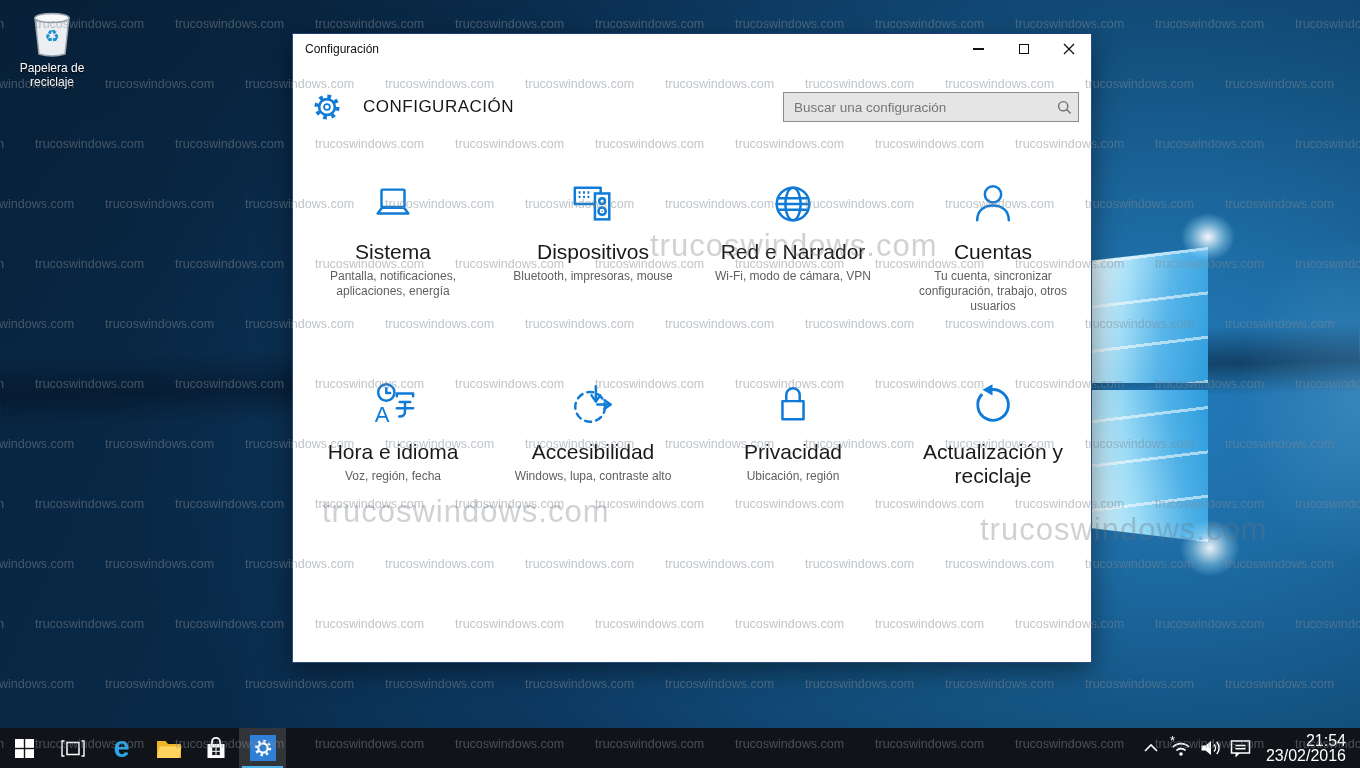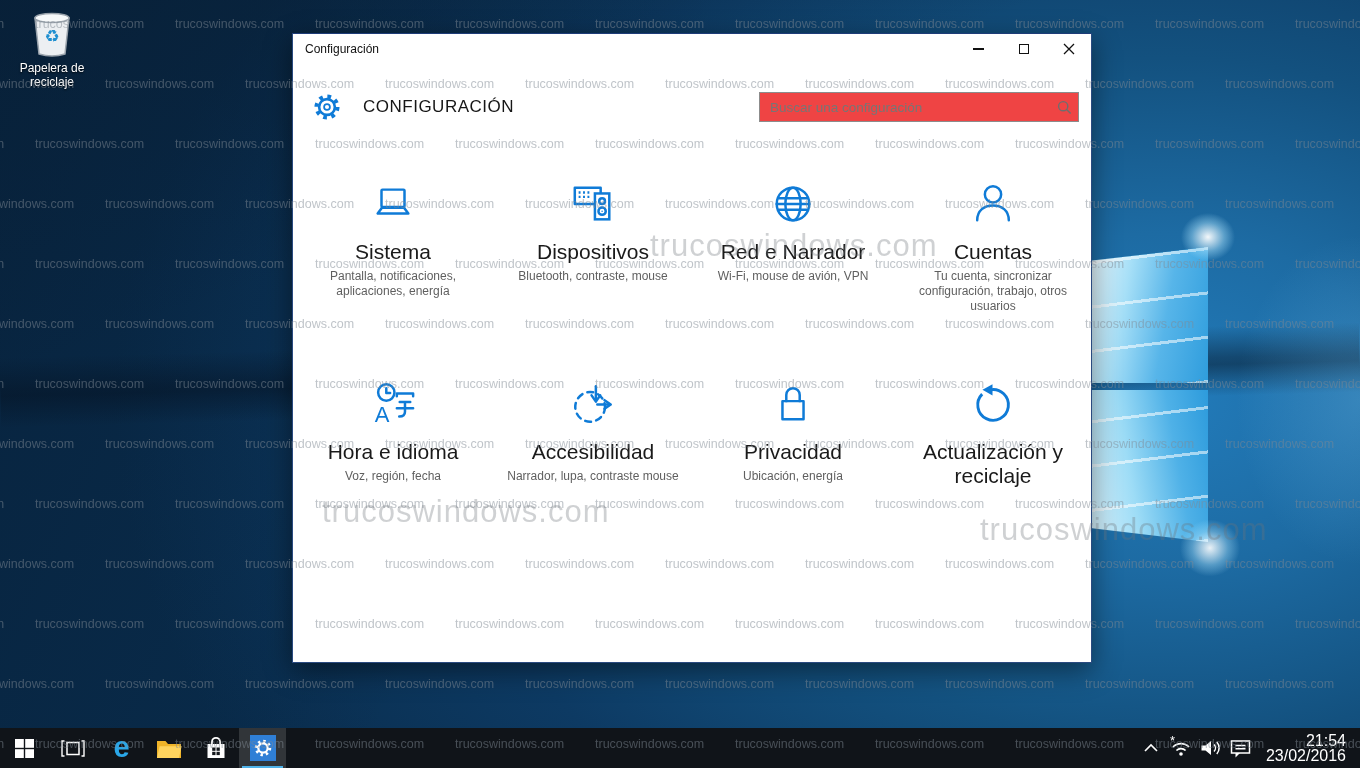--- a/index.html
+++ b/index.html
@@ -45,22 +45,22 @@
     box-shadow:0 8px 26px rgba(0,0,0,.45); overflow:hidden; }
   .titlebar { position:relative; height:30px; display:flex; align-items:center; }
   .titlebar .t { font-size:12px; color:#111; padding-left:12px; }
   .caption { position:absolute; right:0; top:0; height:30px; display:flex; }
   .cap-btn { width:45px; height:30px; display:flex; align-items:center; justify-content:center; cursor:default; }
   .min-glyph { width:11px; height:1.5px; background:#111; }
   .max-glyph { width:10px; height:10px; border:1.2px solid #111; }
 
   .win-header { display:flex; align-items:center; padding:28px 12px 0 20px; }
   .win-header .app-title { font-size:17px; color:#161616; letter-spacing:.5px; margin-left:22px; flex:0 0 auto; }
-  .win-search { margin-left:auto; width:320px; height:30px; border:1px solid #8c8c8c;
-    display:flex; align-items:center; background:#ef4444; }
+  .win-search { margin-left:auto; width:296px; height:30px; border:1px solid #8c8c8c;
+    display:flex; align-items:center; background:#e5e5e5; }
   .win-search input { flex:1; border:none; outline:none; font-size:13.5px; color:#333;
     padding:0 6px 0 10px; font-family:inherit; background:transparent; }
   .win-search input::placeholder { color:#767676; opacity:1; }
   .win-search .mag { flex:0 0 28px; display:flex; align-items:center; justify-content:center; }
 
   .tile-grid { position:absolute; left:0; top:145px; width:800px;
     display:grid; grid-template-columns:repeat(4, 200px); grid-auto-rows:200px; }
   .tile { display:flex; flex-direction:column; align-items:center; text-align:center; cursor:default; }
   .tile .ticon { height:48px; display:flex; align-items:flex-end; justify-content:center; margin-bottom:13px; }
   .tile .tname { font-size:21px; color:#1a1a1a; margin-bottom:5px; }
@@ -168,33 +168,33 @@
             <rect x="5" y="7" width="27" height="17" fill="none" stroke="#0f7bd7" stroke-width="2.6" stroke-linecap="round" stroke-linejoin="round"></rect>
             <path d="M9 12 h12" stroke="#0f7bd7" stroke-width="2.4" stroke-dasharray="2 2.6"></path>
             <path d="M9 16.5 h12" stroke="#0f7bd7" stroke-width="2.4" stroke-dasharray="2 2.6"></path>
             <rect x="26" y="13" width="15" height="27" fill="#fff" stroke="#0f7bd7" stroke-width="2.6"></rect>
             <circle cx="33.5" cy="21" r="3" fill="none" stroke="#0f7bd7" stroke-width="2.6" stroke-linecap="round" stroke-linejoin="round"></circle>
             <circle cx="33.5" cy="31.5" r="3.8" fill="none" stroke="#0f7bd7" stroke-width="2.6" stroke-linecap="round" stroke-linejoin="round"></circle>
             <circle cx="33.5" cy="31.5" r="0.8" fill="#0f7bd7" stroke="none"></circle>
           </svg>
         </div>
     <div class="tname">Dispositivos</div>
-    <div class="tdesc">Bluetooth, contraste, mouse</div>
+    <div class="tdesc">Bluetooth, impresoras, mouse</div>
   </div>
 
   <div class="tile">
     <div class="ticon">
           <svg width="46" height="46" viewBox="0 0 48 48">
             <circle cx="24" cy="24" r="17" fill="none" stroke="#0f7bd7" stroke-width="2.6" stroke-linecap="round" stroke-linejoin="round"></circle>
             <ellipse cx="24" cy="24" rx="8" ry="17" fill="none" stroke="#0f7bd7" stroke-width="2.6" stroke-linecap="round" stroke-linejoin="round"></ellipse>
             <path d="M9.5 18 h29 M7 24 h34 M9.5 30 h29" fill="none" stroke="#0f7bd7" stroke-width="2.6" stroke-linecap="round" stroke-linejoin="round"></path>
           </svg>
         </div>
     <div class="tname">Red e Narrador</div>
-    <div class="tdesc">Wi-Fi, mouse de avión, VPN</div>
+    <div class="tdesc">Wi-Fi, modo de cámara, VPN</div>
   </div>
 
 
   <div class="tile">
     <div class="ticon">
           <svg width="46" height="46" viewBox="0 0 48 48">
             <circle cx="24" cy="14" r="8.5" fill="none" stroke="#0f7bd7" stroke-width="2.6" stroke-linecap="round" stroke-linejoin="round"></circle>
             <path d="M7.5 41 c0 -10.5 7.5 -15.5 16.5 -15.5 c9 0 16.5 5 16.5 15.5" fill="none" stroke="#0f7bd7" stroke-width="2.6" stroke-linecap="round" stroke-linejoin="round"></path>
           </svg>
         </div>
@@ -220,32 +220,32 @@
     <div class="ticon">
           <svg width="46" height="46" viewBox="0 0 48 48">
             <circle cx="21" cy="27" r="15.5" fill="none" stroke="#0f7bd7" stroke-width="2.6" stroke-linecap="round" stroke-linejoin="round" stroke-dasharray="6.2 5.4"></circle>
             <path d="M27 5.5 v14" fill="none" stroke="#0f7bd7" stroke-width="2.6" stroke-linecap="round" stroke-linejoin="round"></path>
             <path d="M22.5 15 l4.5 6.5 l4.5 -6.5" fill="none" stroke="#0f7bd7" stroke-width="2.6" stroke-linecap="round" stroke-linejoin="round"></path>
             <path d="M28.5 24.5 h12" fill="none" stroke="#0f7bd7" stroke-width="2.6" stroke-linecap="round" stroke-linejoin="round"></path>
             <path d="M36 20 l6.5 4.5 l-6.5 4.5" fill="none" stroke="#0f7bd7" stroke-width="2.6" stroke-linecap="round" stroke-linejoin="round"></path>
           </svg>
         </div>
     <div class="tname">Accesibilidad</div>
-    <div class="tdesc">Narrador, lupa, contraste mouse</div>
+    <div class="tdesc">Windows, lupa, contraste alto</div>
   </div>
 
   <div class="tile">
     <div class="ticon">
           <svg width="46" height="46" viewBox="0 0 48 48">
             <rect x="13" y="21" width="22" height="19" fill="none" stroke="#0f7bd7" stroke-width="2.6" stroke-linecap="round" stroke-linejoin="round"></rect>
             <path d="M17 21 v-6.5 a7 7 0 0 1 14 0 V21" fill="none" stroke="#0f7bd7" stroke-width="2.6" stroke-linecap="round" stroke-linejoin="round"></path>
           </svg>
         </div>
     <div class="tname">Privacidad</div>
-    <div class="tdesc">Ubicación, energía</div>
+    <div class="tdesc">Ubicación, región</div>
   </div>
 
   <div class="tile">
     <div class="ticon">
           <svg width="46" height="46" viewBox="0 0 48 48">
             <path d="M21.2 9.2 A16 16 0 1 1 12.7 13.7" fill="none" stroke="#0f7bd7" stroke-width="3"></path>
             <path d="M23.5 3.5 L23.5 15 L13 9.2 Z" fill="#0f7bd7"></path>
           </svg>
         </div>
     <div class="tname">Actualización y reciclaje</div>

